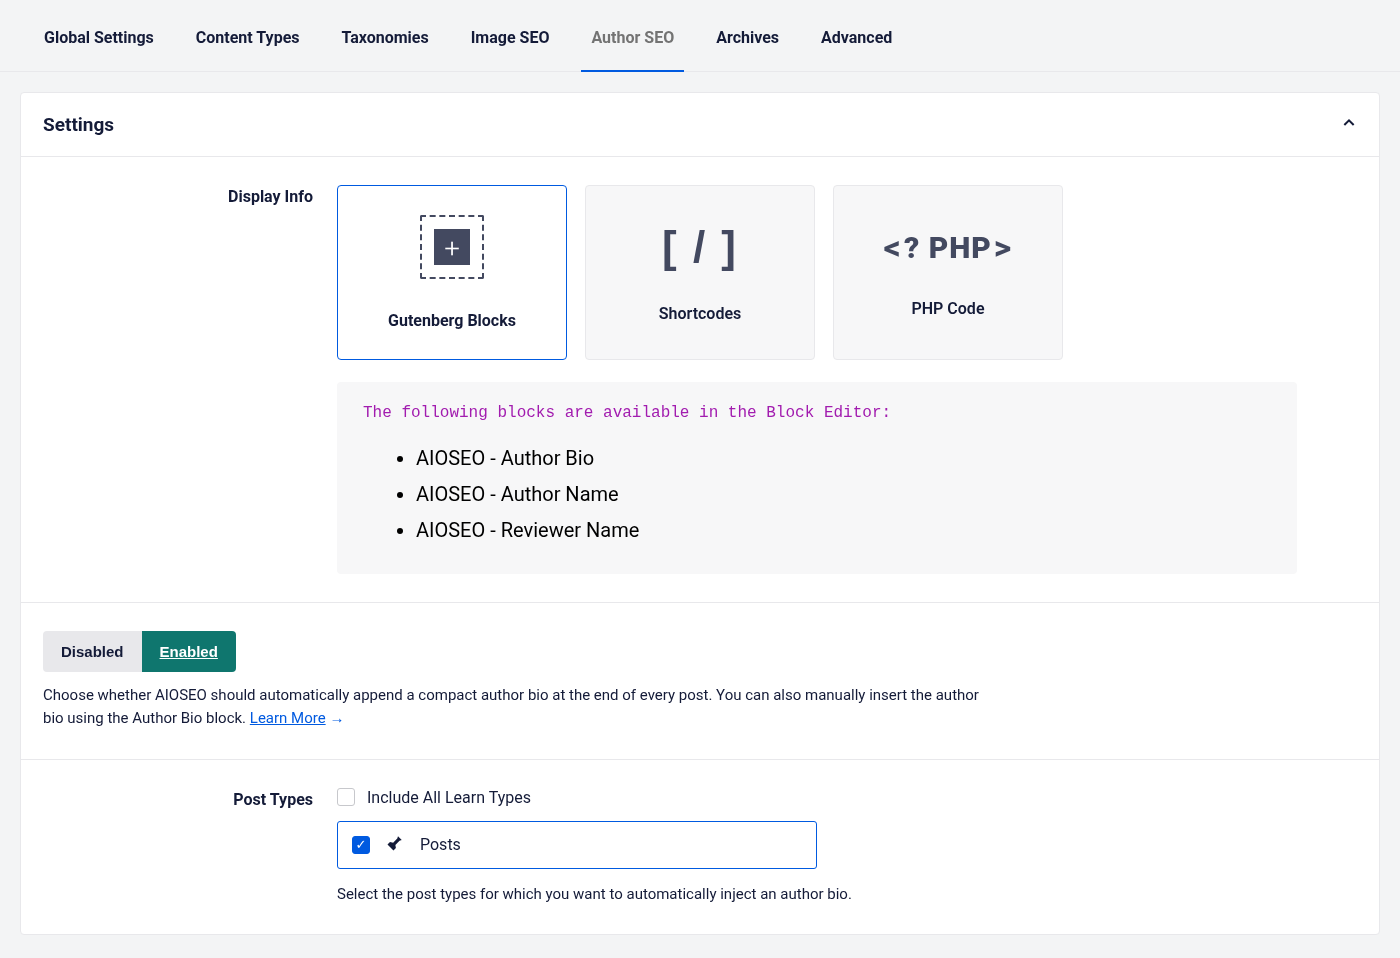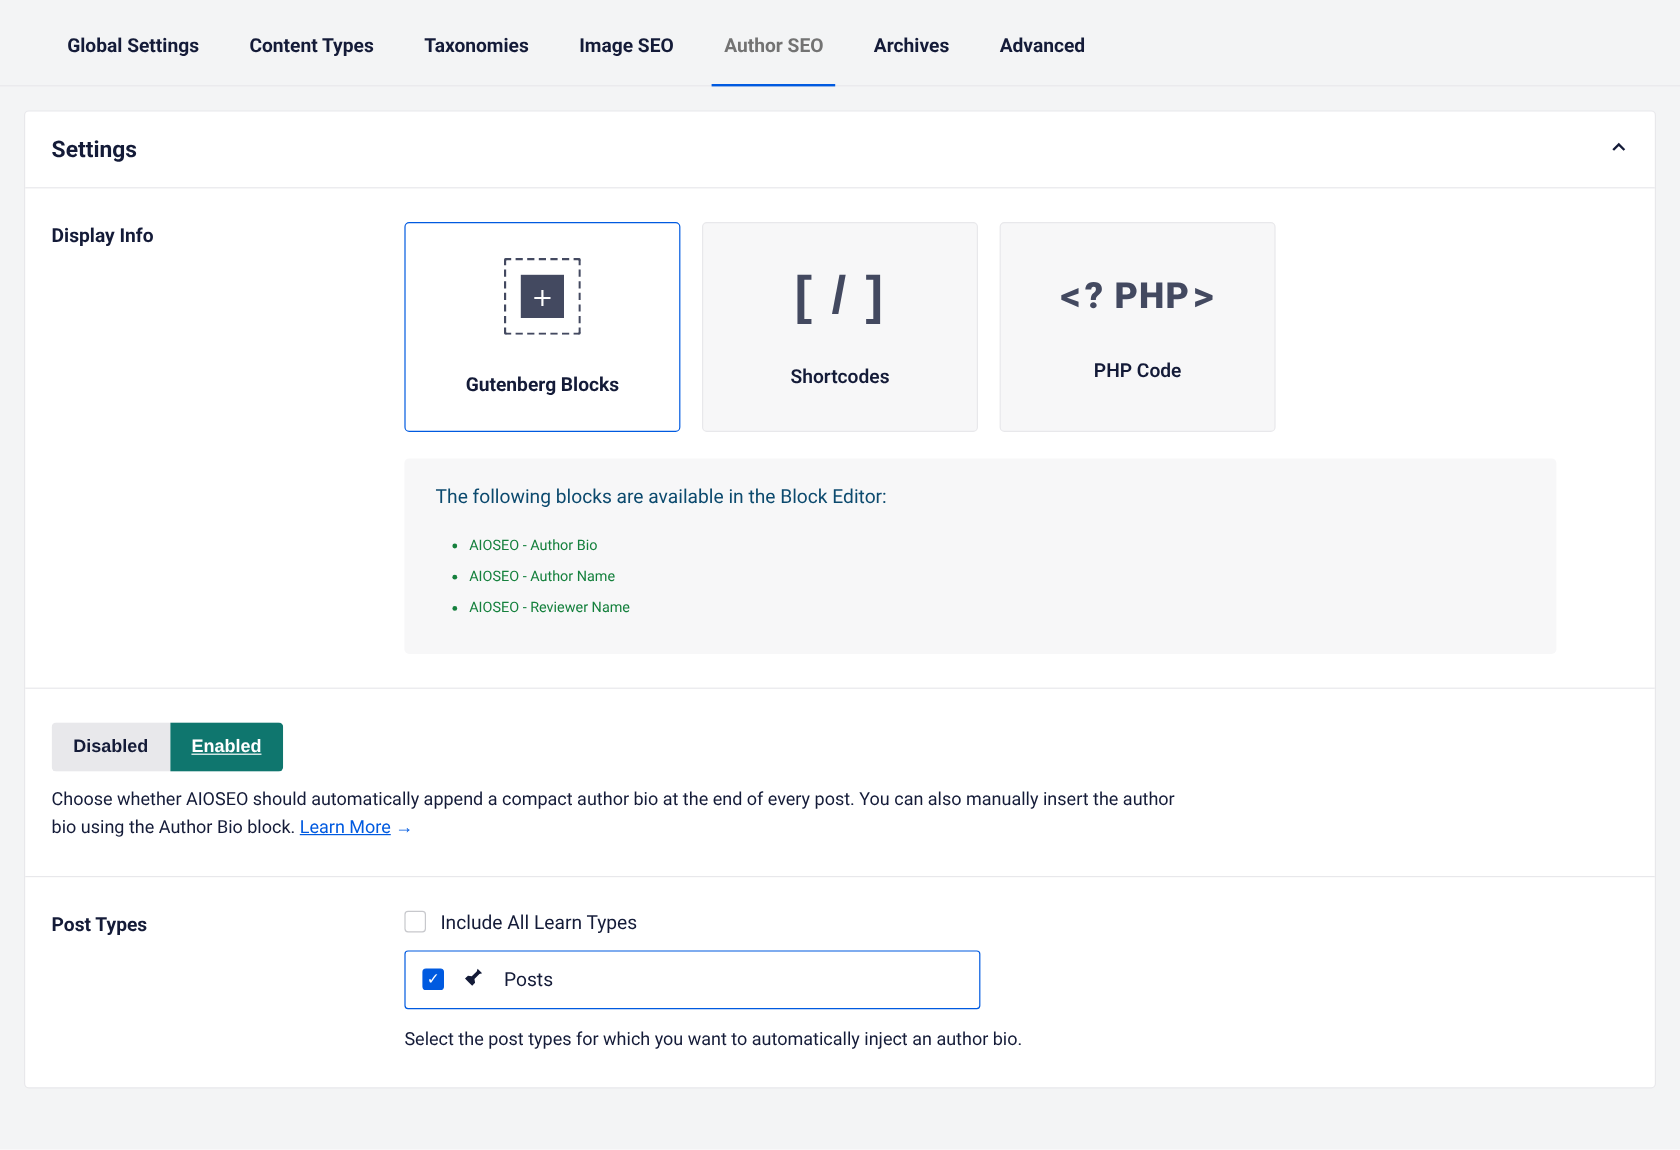--- a/index.html
+++ b/index.html
@@ -9,21 +9,21 @@
     color: #141b38;
     font-size: 15px;
     padding: 0;
   }
   .page { max-width: 1400px; margin: 0 auto; }
 
   
   .tabbar {
     display: flex;
     align-items: center;
-    padding: 0 56px;
+    padding: 0 44px;
     position: relative;
     border-bottom: 1px solid #e8e8eb;
   }
   .tabbar-tabs { display: flex; gap: 42px; flex: 1; }
   .tab {
     padding: 28px 0 24px 0;
     font-weight: 700;
     font-size: 16px;
     color: #141b38;
     cursor: pointer;
@@ -71,20 +71,21 @@
     border-bottom: 1px solid #e8e8eb;
   }
   .row:last-child { border-bottom: none; }
   .row-label {
     width: 270px;
     font-size: 16px;
     font-weight: 700;
     color: #141b38;
     flex-shrink: 0;
     padding-top: 2px;
+    text-align: right;
   }
   .row-content { flex: 1; }
 
   
   .option-cards { display: flex; gap: 18px; margin-bottom: 22px; }
   .card {
     width: 230px;
     height: 175px;
     border: 1px solid #e8e8eb;
     background: #f7f7f8;
@@ -119,23 +120,23 @@
   .shortcode-text { font-family: "Helvetica Neue", Arial; font-weight: 900; font-size: 44px; letter-spacing: 2px; }
   .php-text { font-weight: 900; font-size: 30px; letter-spacing: 1px; display:flex; align-items:center; gap:2px;}
   .php-text .angle { font-size: 34px; font-weight: 700; }
 
   .block-list-box {
     background: #f7f7f8;
     border-radius: 4px;
     padding: 22px 26px 26px 26px;
     max-width: 960px;
   }
-  .block-list-box p { font-size: 16px; color: #0c4a6e; margin-bottom: 18px; }
+  .block-list-box p { font-size: 16px; color: #a21caf; margin-bottom: 18px; font-family: Liberation Mono, monospace; }
   .block-list-box ul { list-style: disc; padding-left: 28px; }
-  .block-list-box li { font-size: 12px; color: #15803d; padding: 6px 0; }
+  .block-list-box li { font-size: 20px; color: #000000; padding: 6px 0; margin-left: 25px; }
 
   
   .segmented { display: inline-flex; border-radius: 4px; overflow: hidden; margin-bottom: 12px; }
   .seg-btn {
     padding: 12px 18px;
     background: #e8e8eb;
     color: #141b38;
     font-weight: 700;
     border: none;
     cursor: pointer;

